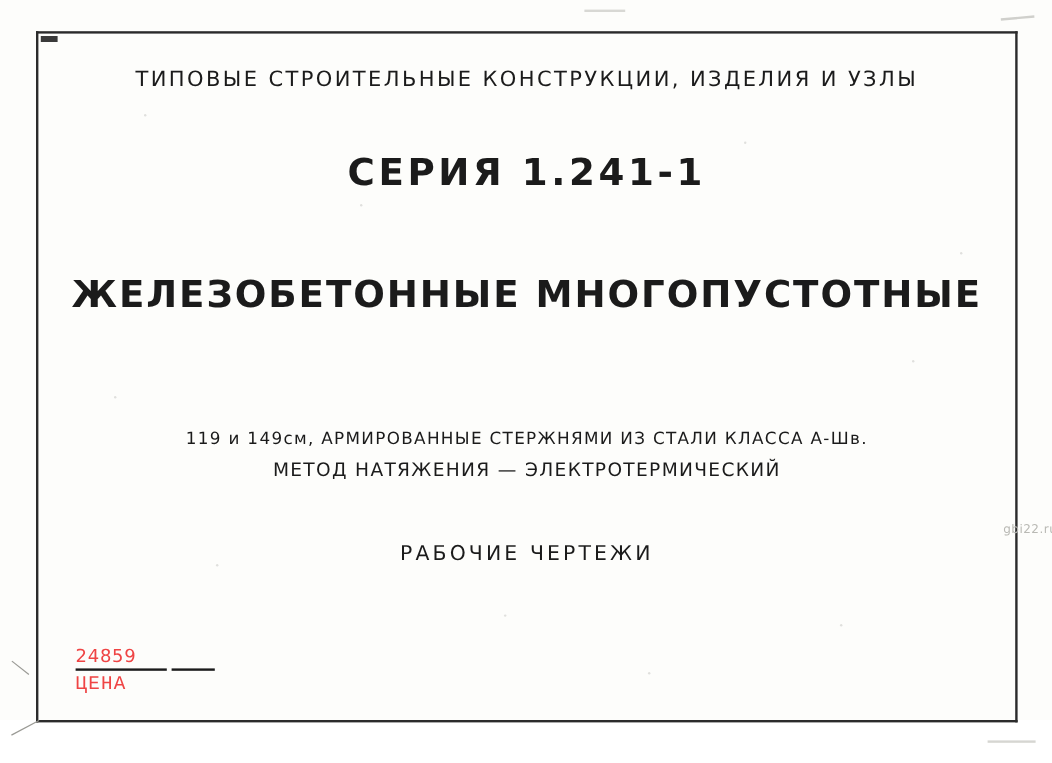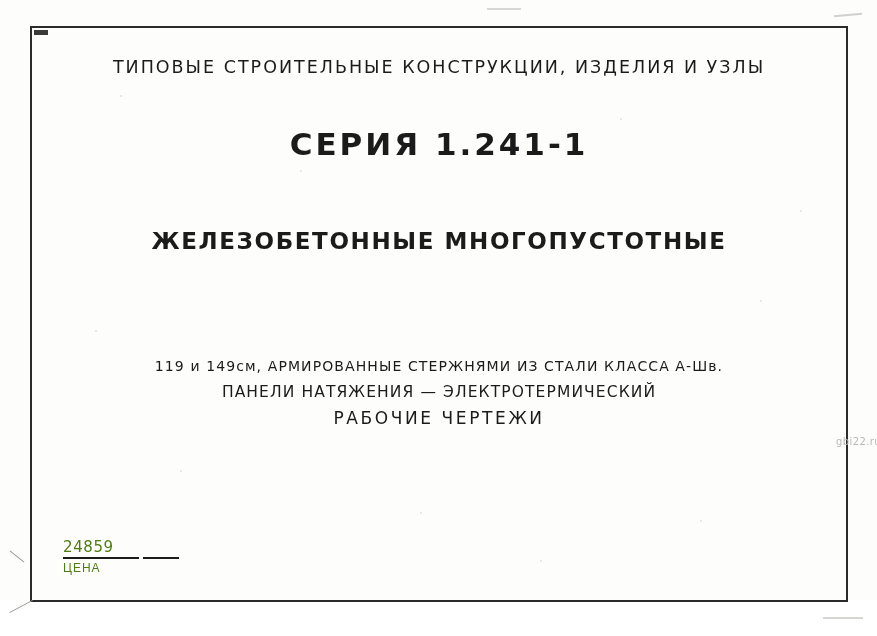--- a/index.html
+++ b/index.html
@@ -120,21 +120,21 @@
   }
 
   .line-title-1 {
     top: 193px;
     font-size: 27px;
     letter-spacing: 2.4px;
     font-weight: 700;
   }
   .line-title-2 {
     top: 228px;
-    font-size: 23px;
+    font-size: 31px;
     letter-spacing: 1.6px;
     font-weight: 700;
   }
 
   .line-issue {
     top: 281px;
     font-size: 20px;
     letter-spacing: 2.2px;
     font-weight: 500;
   }
@@ -152,32 +152,32 @@
     font-weight: 500;
   }
   .line-desc-3 {
     top: 383px;
     font-size: 15.5px;
     letter-spacing: 1.1px;
     font-weight: 500;
   }
 
   .line-drawings {
-    top: 408px;
+    top: 452px;
     font-size: 17px;
     letter-spacing: 2.6px;
     font-weight: 500;
   }
 
   
   .price-block {
     position: absolute;
     left: 63px;
     top: 540px;
-    color: #4d7c0f;
+    color: #ef4444;
   }
   .price-number {
     font-size: 15px;
     letter-spacing: 0.6px;
     line-height: 1.05;
     font-family: "DejaVu Sans", sans-serif;
   }
   .price-underline {
     width: 76px;
     height: 2px;
@@ -186,24 +186,24 @@
   }
   .price-underline-tail {
     position: absolute;
     left: 80px;
     top: 17px;
     width: 36px;
     height: 2px;
     background: #1b1b1b;
   }
   .price-label {
-    font-size: 12px;
+    font-size: 16px;
     letter-spacing: 1.0px;
     margin-top: 2px;
-    font-family: Liberation Sans, sans-serif;
+    font-family: Liberation Mono, monospace;
   }
 
   
   .watermark {
     position: absolute;
     left: 836px;
     top: 436px;
     font-size: 10px;
     color: #b9b9b4;
     letter-spacing: 0.4px;
@@ -230,21 +230,21 @@
 
   <div class="txt line-series">СЕРИЯ   1.241-1</div>
 
 
   <div class="txt line-title-2">ЖЕЛЕЗОБЕТОННЫЕ  МНОГОПУСТОТНЫЕ</div>
 
 
 
   <div class="txt line-desc-2">119 и 149см, АРМИРОВАННЫЕ СТЕРЖНЯМИ ИЗ СТАЛИ КЛАССА А-Шв.</div>
 
-  <div class="txt line-desc-3">ПАНЕЛИ НАТЯЖЕНИЯ — ЭЛЕКТРОТЕРМИЧЕСКИЙ</div>
+  <div class="txt line-desc-3">МЕТОД НАТЯЖЕНИЯ — ЭЛЕКТРОТЕРМИЧЕСКИЙ</div>
 
   <div class="txt line-drawings">РАБОЧИЕ  ЧЕРТЕЖИ</div>
 
   <div class="price-block">
     <div class="price-number">24859</div>
     <div class="price-underline"></div>
     <div class="price-underline-tail"></div>
     <div class="price-label">ЦЕНА</div>
   </div>
 

